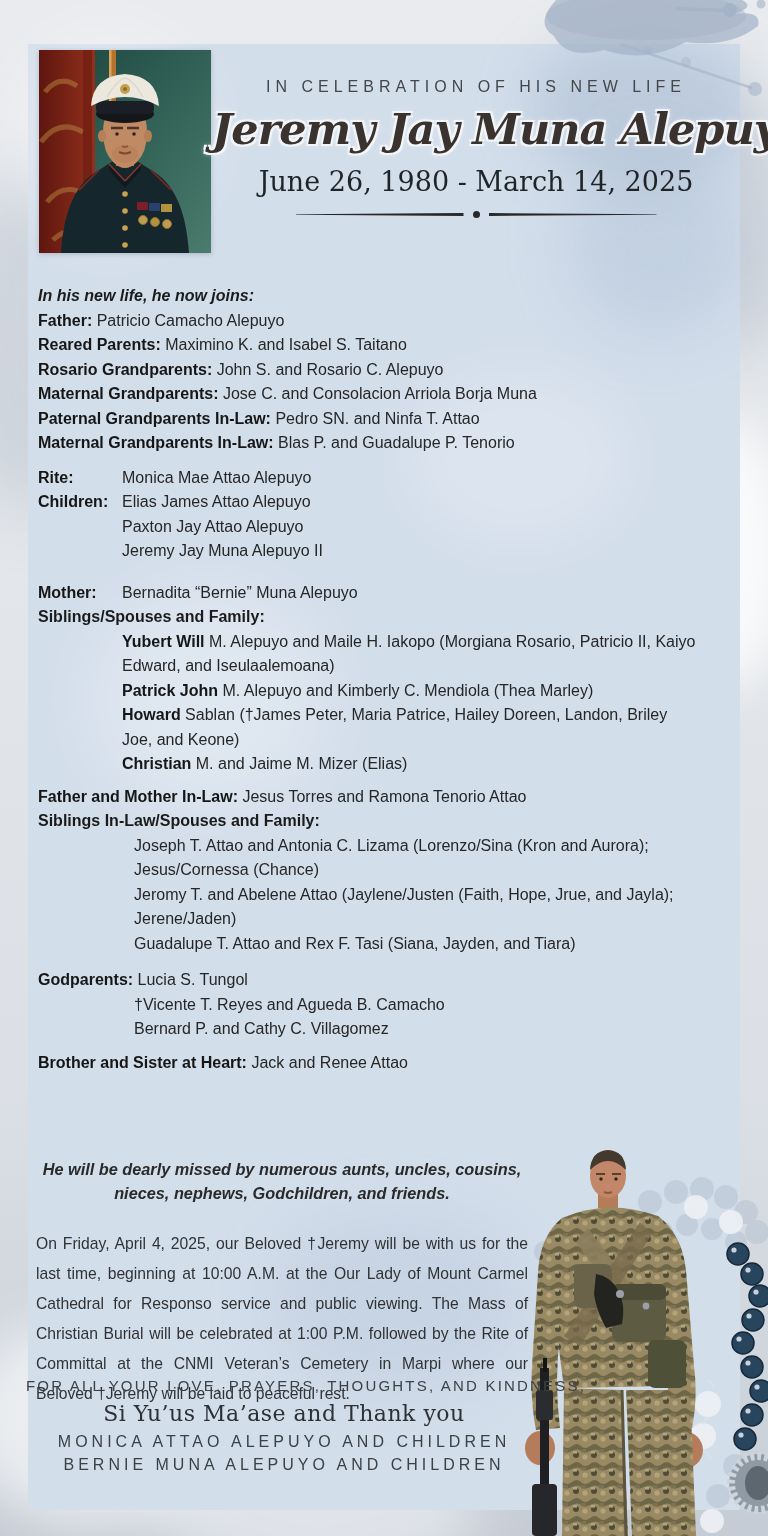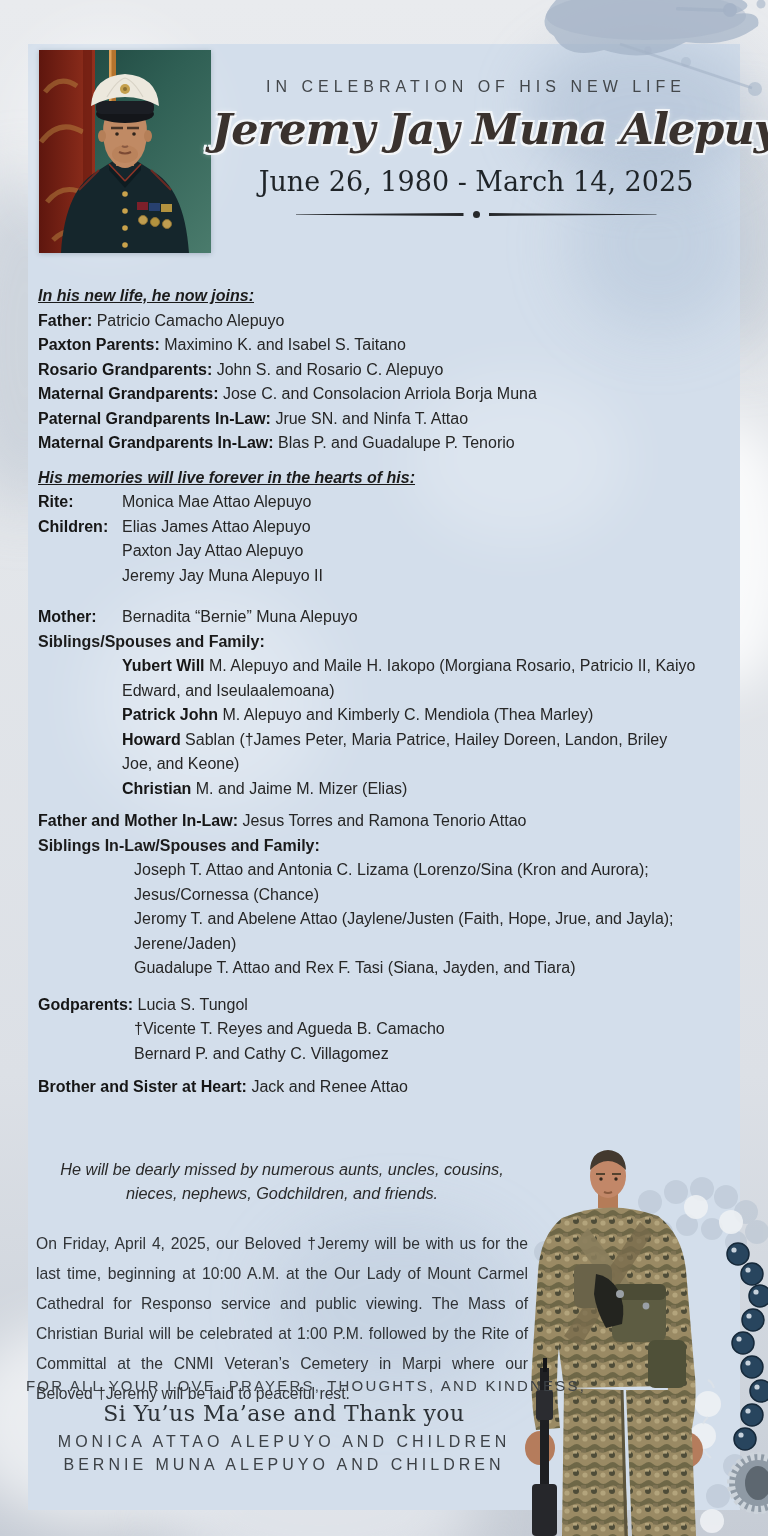--- a/index.html
+++ b/index.html
@@ -36,29 +36,29 @@
   .divider{margin:14px auto 0;width:368px;display:flex;align-items:center;justify-content:center;}
   .divider .seg{height:3px;width:168px;background:#26282b;}
   .divider .seg.l{clip-path:polygon(0 40%,100% 0,100% 100%,0 60%);}
   .divider .seg.r{clip-path:polygon(0 0,100% 40%,100% 60%,0 100%);}
   .divider .dot{width:7px;height:7px;border-radius:50%;background:#26282b;margin:0 9px;flex:none;}
 
   
   #family{position:absolute;left:38px;top:284px;width:668px;color:#262626;}
   .row{font-size:16px;line-height:24.5px;}
   .row b{color:#161616;}
-  .row.h{font-weight:bold;font-style:italic;color:#1b1b1b;text-decoration:underline;}
+  .row.h{font-weight:bold;font-style:italic;color:#1b1b1b;}
   .row.s{font-weight:bold;color:#1b1b1b;}
   .row.c{display:grid;grid-template-columns:84px 1fr;}
   .row.ind-a{margin-left:84px;max-width:574px;}
   .row.ind-b{margin-left:96px;max-width:574px;}
 
   
   #tribute{position:absolute;left:30px;top:1158px;width:504px;text-align:center;
-    font-style:italic;font-size:16.3px;line-height:23.5px;color:#2a2a2a;}
+    font-style:italic;font-size:16.3px;line-height:23.5px;color:#2a2a2a;font-weight:bold;}
   #announce{position:absolute;left:36px;top:1229px;width:492px;text-align:justify;
     font-size:15.7px;line-height:30px;color:#303336;}
 
   
   #closing{position:absolute;left:26px;top:1377px;width:516px;text-align:center;color:#3c4146;}
   .cl1{font-size:15px;letter-spacing:2.2px;white-space:nowrap;}
   .cl2{font-family:"DejaVu Serif",serif;font-size:22px;color:#2c3136;margin-top:7px;letter-spacing:.5px;}
   .cl3{font-size:16px;letter-spacing:4px;margin-top:7px;white-space:nowrap;}
   .cl4{font-size:16px;letter-spacing:4px;margin-top:5px;white-space:nowrap;}
 
@@ -159,27 +159,26 @@
     <div class="divider">
       <span class="seg l"></span>
       <span class="dot"></span>
       <span class="seg r"></span>
     </div>
   </div>
 
   <div id="family">
       <div class="row h"><span>In his new life, he now joins:</span></div>
       <div class="row l"><b>Father:</b><span> Patricio Camacho Alepuyo</span></div>
-      <div class="row l"><b>Paxton Parents:</b><span> Maximino K. and Isabel S. Taitano</span></div>
+      <div class="row l"><b>Reared Parents:</b><span> Maximino K. and Isabel S. Taitano</span></div>
       <div class="row l"><b>Rosario Grandparents:</b><span> John S. and Rosario C. Alepuyo</span></div>
       <div class="row l"><b>Maternal Grandparents:</b><span> Jose C. and Consolacion Arriola Borja Muna</span></div>
-      <div class="row l"><b>Paternal Grandparents In-Law:</b><span> Jrue SN. and Ninfa T. Attao</span></div>
+      <div class="row l"><b>Paternal Grandparents In-Law:</b><span> Pedro SN. and Ninfa T. Attao</span></div>
       <div class="row l"><b>Maternal Grandparents In-Law:</b><span> Blas P. and Guadalupe P. Tenorio</span></div>
       <div style="height: 10px;"></div>
-      <div class="row h"><span>His memories will live forever in the hearts of his:</span></div>
       <div class="row c">
         <b>Rite:</b>
         <span> Monica Mae Attao Alepuyo</span>
       </div>
       <div class="row c">
         <b>Children:</b>
         <span> Elias James Attao Alepuyo</span>
       </div>
       <div class="row p ind-a"><span>Paxton Jay Attao Alepuyo</span></div>
       <div class="row p ind-a"><span>Jeremy Jay Muna Alepuyo II</span></div>

